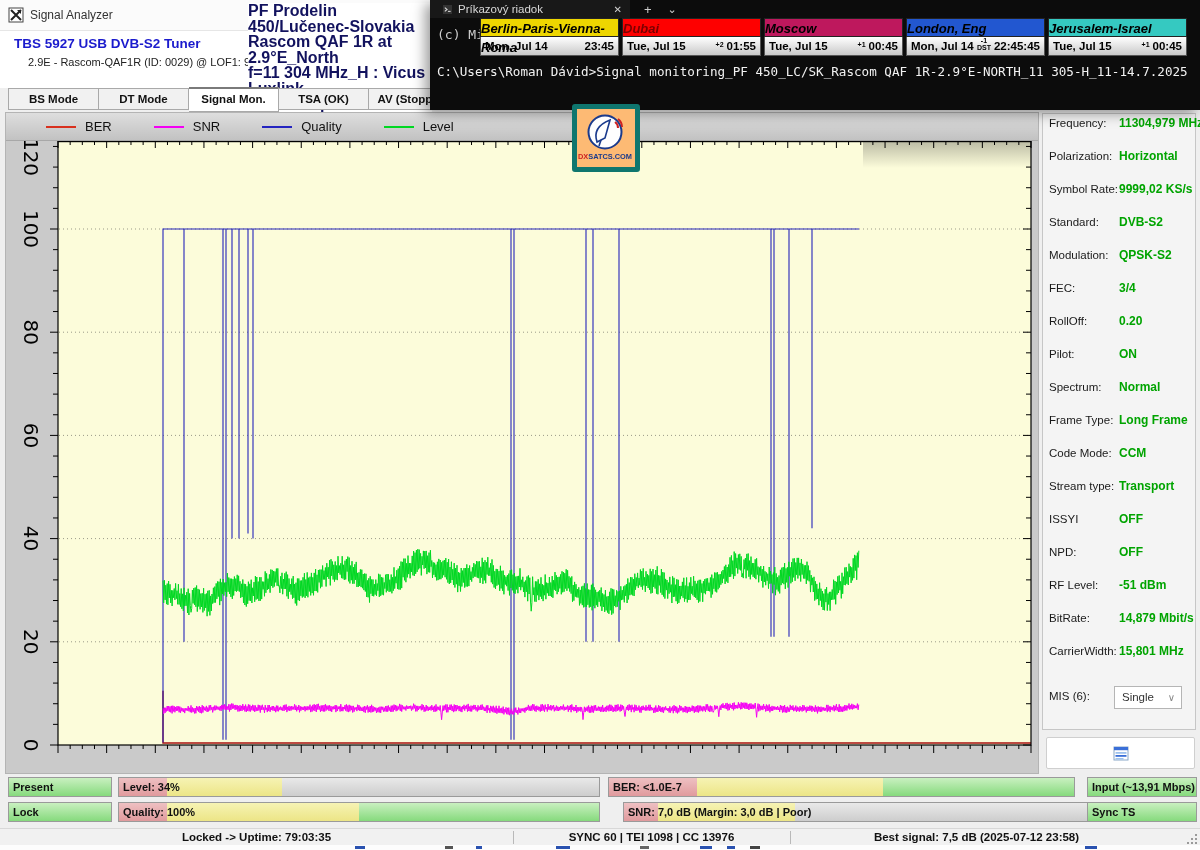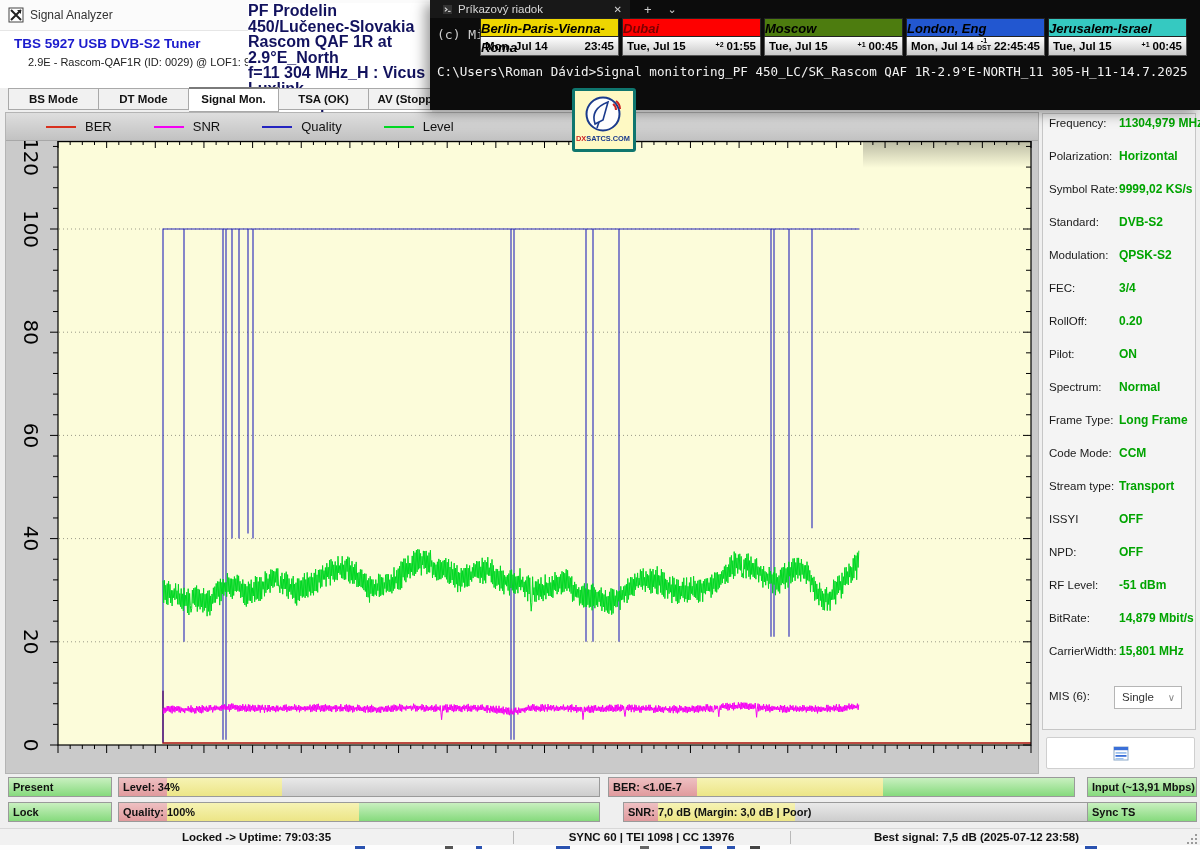--- a/index.html
+++ b/index.html
@@ -93,21 +93,21 @@
   #clock-strip{position:absolute;left:50px;top:18px;width:712px;height:38px;display:flex}
   .clock{width:139px;margin-right:3px}
   .clock-header{height:19px;line-height:19px;text-align:left;font-size:13px;font-weight:bold;font-style:italic;border:1px solid #222;box-sizing:border-box}
   .clock-body{height:19px;background:linear-gradient(180deg,#ffffff,#c9c9c9);border:1px solid #555;border-top:0;box-sizing:border-box;
               display:flex;align-items:center;padding:0 4px;color:#000}
   .clock-date{font-size:11.5px;font-weight:bold;flex:1;white-space:nowrap}
   .tzcol{display:flex;flex-direction:column;align-items:center;font-size:7px;line-height:7px;font-weight:bold;margin-right:3px;margin-top:-4px}
   .clock-time{font-size:11.5px;font-weight:bold;white-space:nowrap}
 
   
-  #logo{left:572px;top:88px;width:58px;height:58px;background:#fef9c3;border:3px solid #0f766e;border-radius:3px;z-index:6}
+  #logo{left:572px;top:104px;width:58px;height:58px;background:#fdba74;border:5px solid #0f766e;border-radius:3px;z-index:6}
 </style>
 </head>
 <body>
 
 <div class="abs" id="titlebar">
   <svg class="abs" id="app-icon" viewBox="0 0 16 16">
     <rect x="1" y="1" width="14" height="14" fill="#fff" stroke="#444"></rect>
     <path d="M3 3 L13 13 M13 3 L3 13" stroke="#222" stroke-width="2"></path>
     <path d="M9 3 L13 3 L13 7 Z" fill="#222"></path>
   </svg>
@@ -606,21 +606,21 @@
         <div class="clock-body">
           <span class="clock-date">Tue, Jul 15</span>
           <span class="tzcol">
             <span>+2</span>
             <span></span>
           </span>
           <span class="clock-time">01:55</span>
         </div>
       </div>
       <div class="clock">
-        <div class="clock-header" style="background: #4d7c0f; color: rgb(0, 0, 0);">Moscow</div>
+        <div class="clock-header" style="background: #be185d; color: rgb(0, 0, 0);">Moscow</div>
         <div class="clock-body">
           <span class="clock-date">Tue, Jul 15</span>
           <span class="tzcol">
             <span>+1</span>
             <span></span>
           </span>
           <span class="clock-time">00:45</span>
         </div>
       </div>
       <div class="clock">

